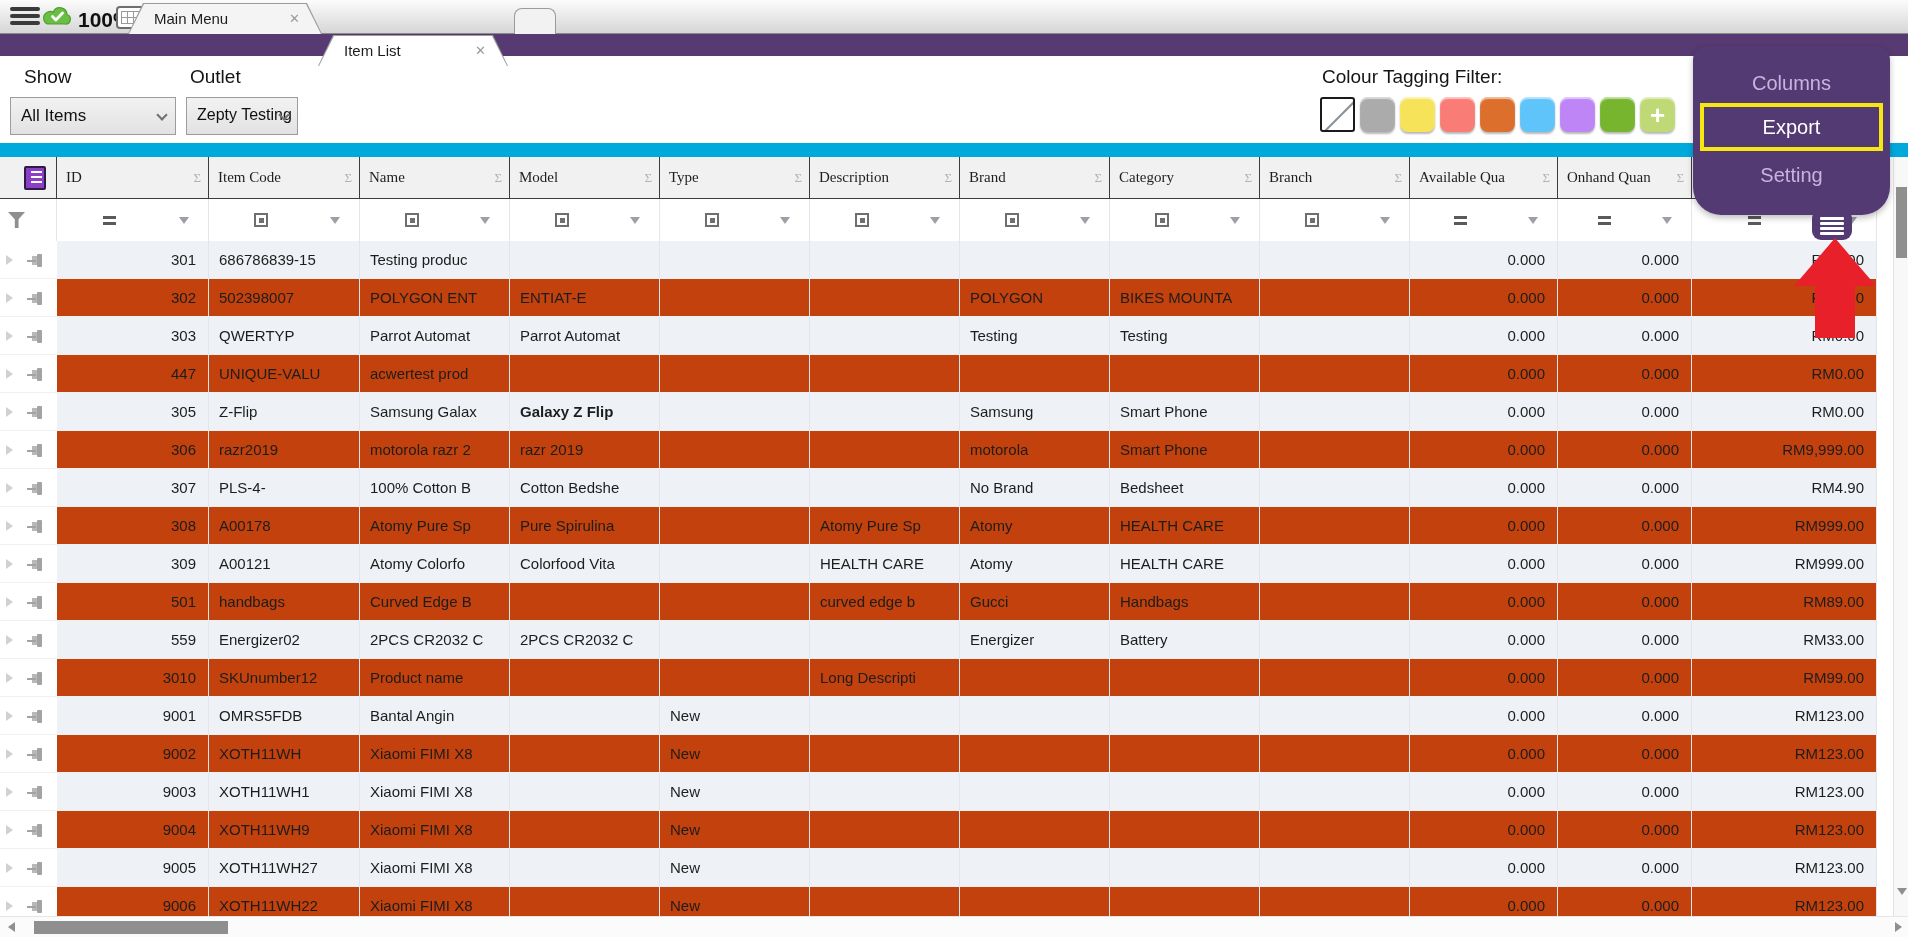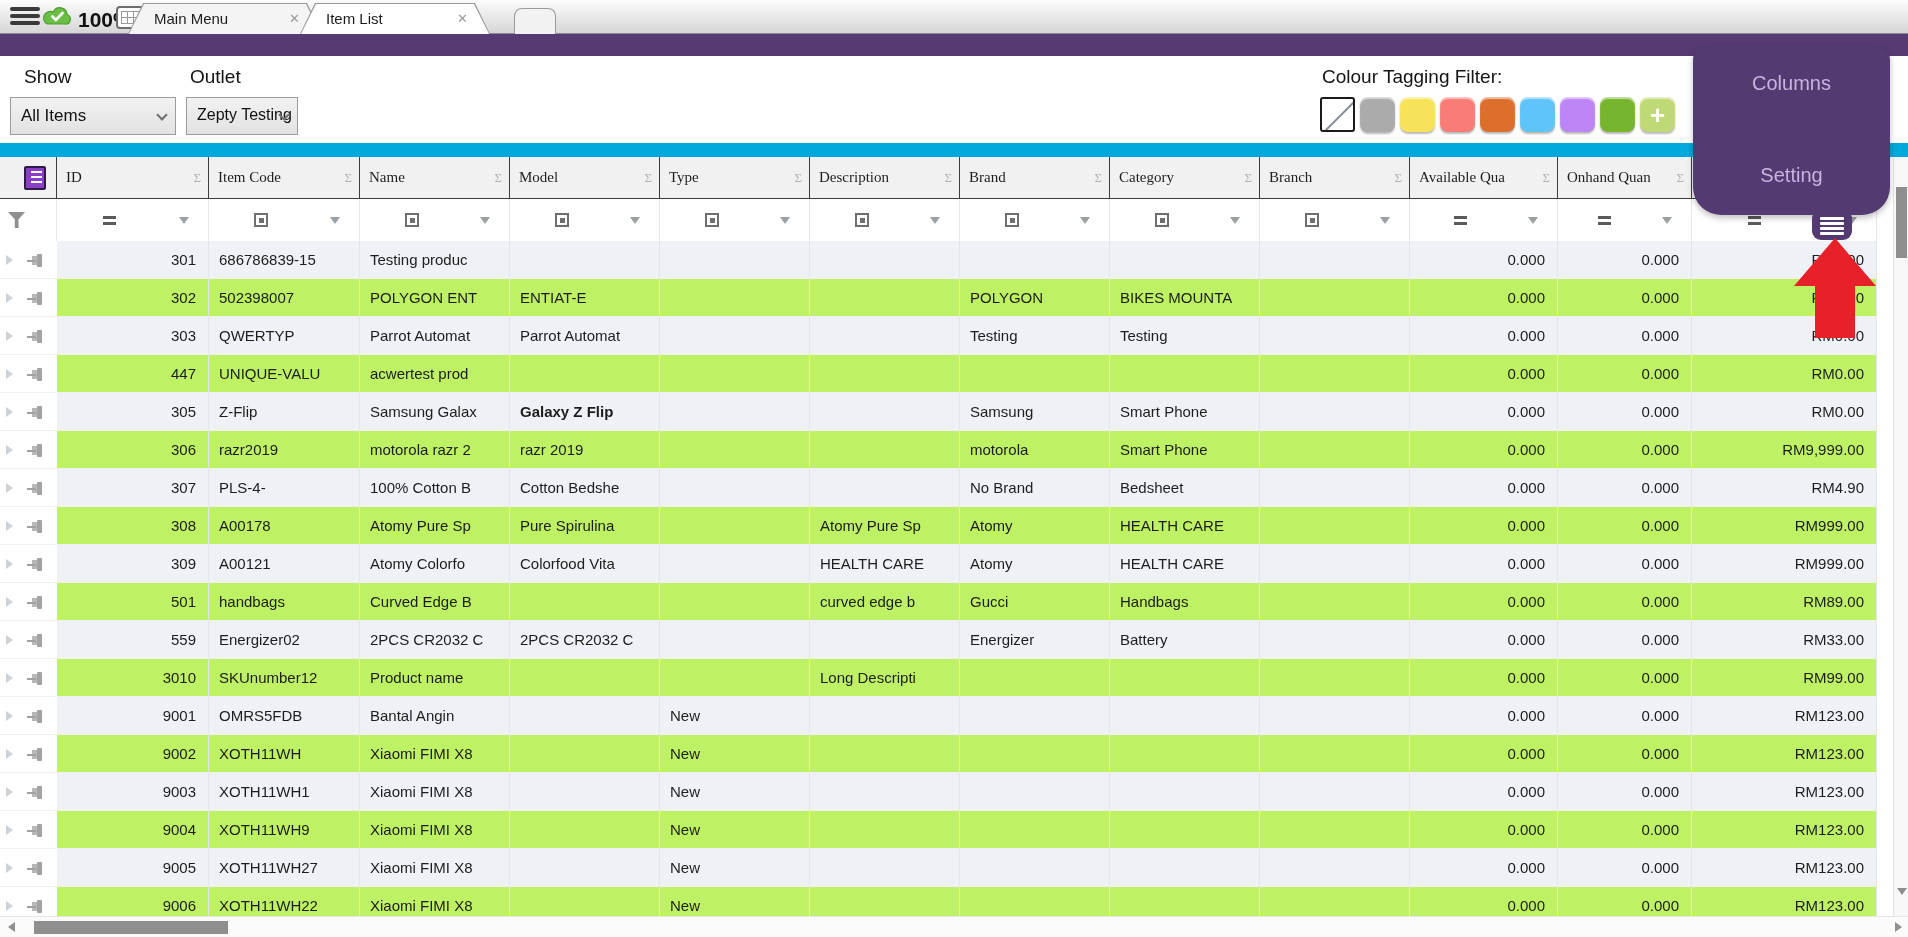--- a/index.html
+++ b/index.html
@@ -71,21 +71,21 @@
             clip-path:polygon(0 0,100% 0,62% 45%,62% 100%,40% 100%,40% 45%); cursor:pointer; }
   .flt-cell { position:relative; border-right:1px solid #e6e6e6; }
   .icon-eq { position:absolute; top:17px; width:13px; height:9px;
              border-top:3px solid #5a5a5a; border-bottom:3px solid #5a5a5a; cursor:pointer; }
   .icon-abc { position:absolute; top:14px; width:14px; height:14px; border:2px solid #6f6f6f; cursor:pointer; }
   .icon-abc::after { content:""; position:absolute; left:2.5px; top:2.5px; width:5px; height:5px; background:#6f6f6f; }
   .flt-arrow { position:absolute; top:18px; width:0; height:0; cursor:pointer;
                border-left:5.5px solid transparent; border-right:5.5px solid transparent; border-top:7px solid #9aa0a6; }
 
   .grid-body { position:absolute; left:0; top:241px; width:1877px; height:675px; overflow:hidden; }
-  .g-row { display:flex; height:38px; background:#bef264; }
+  .g-row { display:flex; height:38px; background:#c2410c; }
   .g-row.alt .g-cell { background:#eef2f6; }
   .g-gutter { width:57px; position:relative; background:#fff; border-bottom:1px solid #f1f1f1; }
   .expand-tri { position:absolute; left:6px; top:14px; width:0; height:0; cursor:pointer;
                 border-top:5px solid transparent; border-bottom:5px solid transparent; border-left:7px solid #cdd2d6; }
   .pin { position:absolute; left:27px; top:14px; width:19px; height:11px; cursor:pointer; }
   .pin::before { content:""; position:absolute; right:4px; top:-1px; width:5px; height:13px; background:#a3a3a3; border-radius:1px; }
   .pin::after  { content:""; position:absolute; left:0; top:4.5px; width:9px; height:2.5px; background:#a3a3a3; }
   .pin i { position:absolute; right:9px; top:1px; width:5px; height:9px; background:#b8b8b8; }
   .g-cell { height:38px; line-height:37px; font-size:15px; color:#1d1d1d; padding:0 10px;
             white-space:nowrap; overflow:hidden; border-right:1px solid #e2e6ea; border-bottom:1px solid #f0f0f0; }
@@ -137,21 +137,21 @@
     </div>
     <div class="zoom-label">100%</div>
     <div class="kbd-icon"></div>
     <div id="tabs">
         <div class="tab" style="left: 128px; width: 194px;">
           <div class="shape"></div>
           <div class="fill"></div>
           <span class="t-label">Main Menu</span>
           <span class="t-close">✕</span>
         </div>
-        <div class="tab active" style="left: 300px; width: 190px;">
+        <div class="tab active" style="left: 318px; width: 190px; margin-top: 32px;">
           <div class="shape"></div>
           <div class="fill"></div>
           <span class="t-label">Item List</span>
           <span class="t-close">✕</span>
         </div>
       </div>
     <div class="tab-stub"></div>
   </div>
 
   <div class="purplebar"></div>
@@ -615,20 +615,21 @@
         <div class="g-cell" style="width: 150px;"></div>
         <div class="g-cell" style="width: 150px;"></div>
         <div class="g-cell num" style="width: 148px;">0.000</div>
         <div class="g-cell num" style="width: 134px;">0.000</div>
         <div class="g-cell num" style="width: 185px;">RM123.00</div>
       </div>
     </div>
 
   <div class="ctx-menu" id="ctxMenu">
       <div class="ctx-item" style="top: 20px;">Columns</div>
+      <div class="ctx-item hl" style="top: 57px;">Export</div>
       <div class="ctx-item" style="top: 112px;">Setting</div>
     </div>
   <div class="menu-chip">
       <i></i>
       <i></i>
       <i></i>
       <i></i>
     </div>
 
   <div class="red-arrow">

